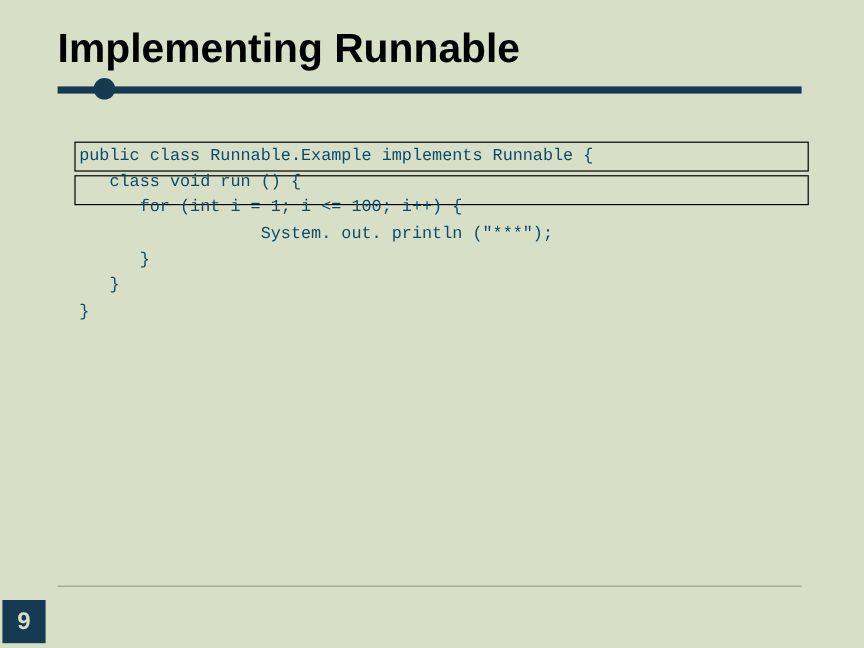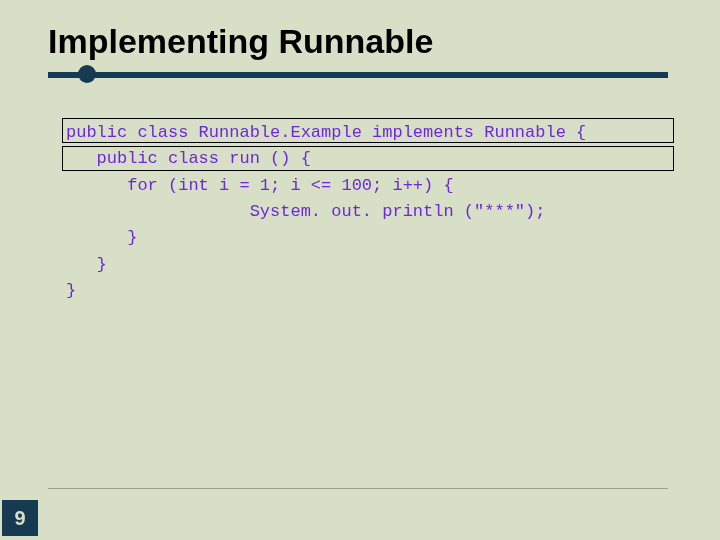--- a/index.html
+++ b/index.html
@@ -40,22 +40,22 @@
     background: #163a52;
   }
   .code-area {
     position: absolute;
     top: 120px;
     left: 66px;
     width: 600px;
   }
   .code-line {
     font-family: "Courier New", Courier, monospace;
-    font-size: 17px;
-    color: #6d28d9;
+    font-size: 14px;
+    color: #0c4a6e;
     white-space: pre;
     line-height: 1.55;
   }
   .box1 {
     position: absolute;
     top: 118px;
     left: 62px;
     width: 612px;
     height: 25px;
     border: 1.5px solid #000;
@@ -100,21 +100,21 @@
 
   <div class="title">Implementing Runnable</div>
   <div class="title-rule"></div>
   <div class="title-dot"></div>
 
   <div class="box1"></div>
   <div class="box2"></div>
 
   <div class="code-area">
     <div class="code-line">public class Runnable.Example implements Runnable {</div>
-    <div class="code-line">   public class run () {</div>
+    <div class="code-line">   class void run () {</div>
     <div class="code-line">      for (int i = 1; i &lt;= 100; i++) {</div>
     <div class="code-line">                  System. out. println ("***");</div>
     <div class="code-line">      }</div>
     <div class="code-line">   }</div>
     <div class="code-line">}</div>
   </div>
 
   <div class="footer-rule"></div>
 
   <div class="page-badge">

